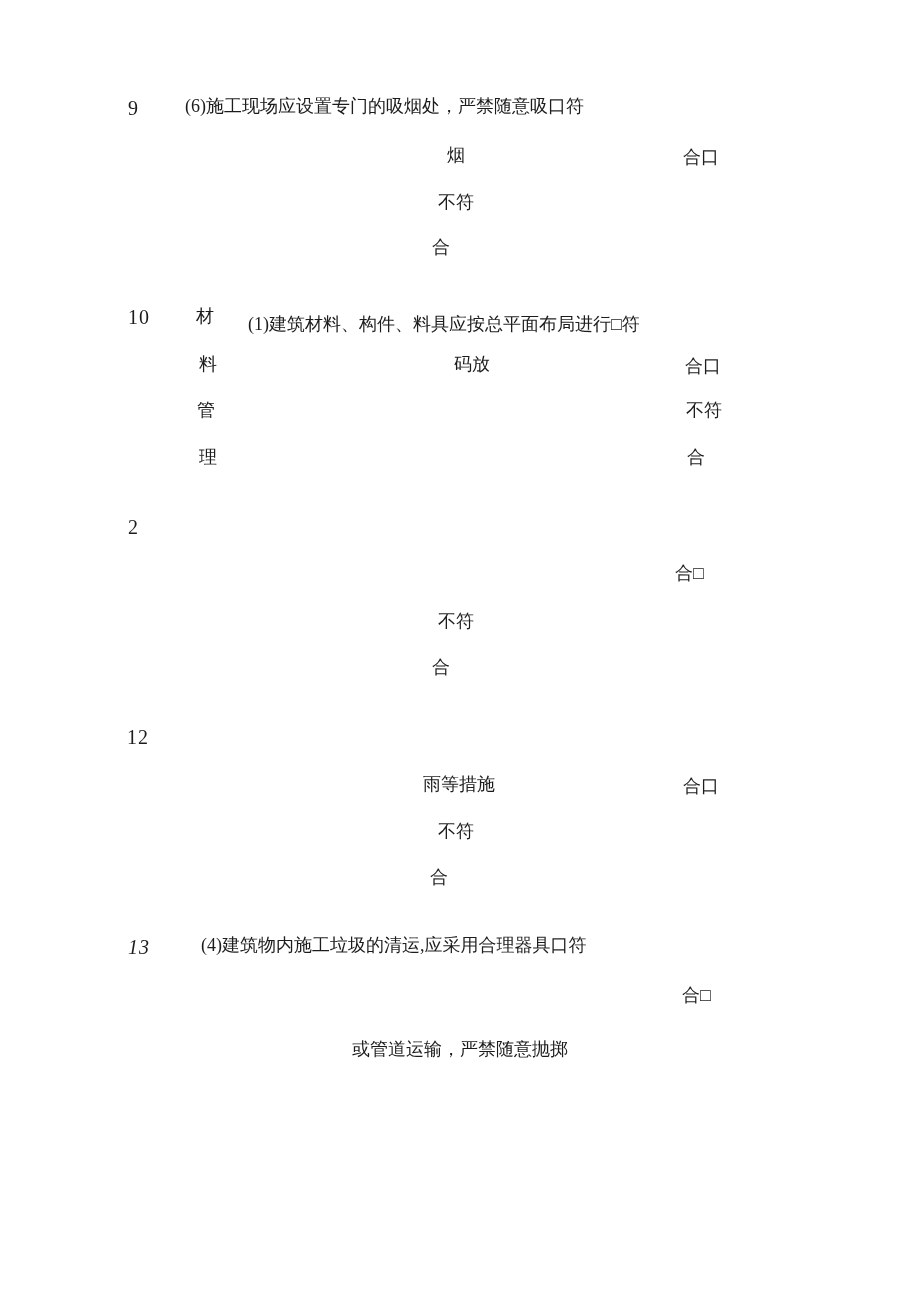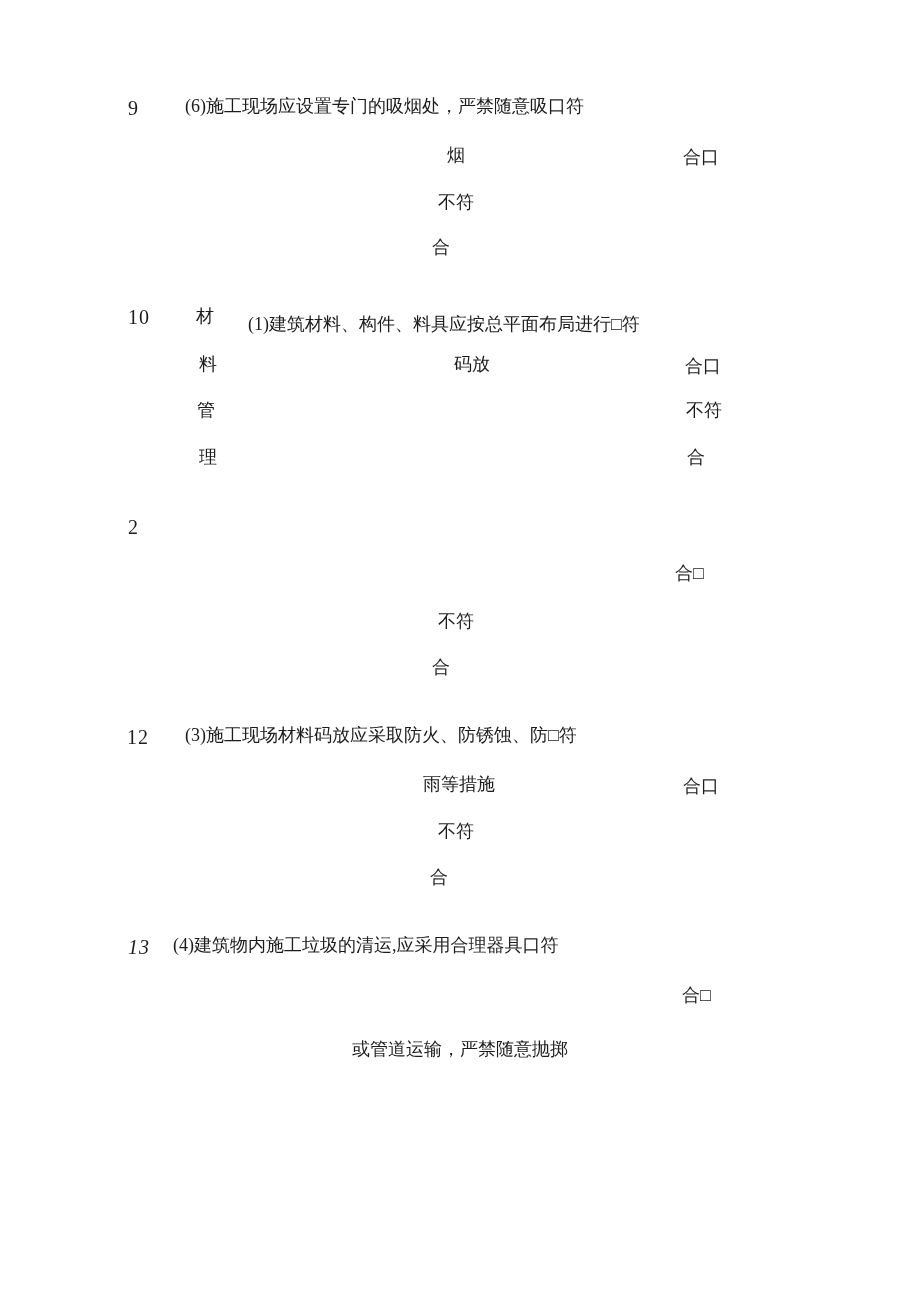--- a/index.html
+++ b/index.html
@@ -45,24 +45,23 @@
   <span class="t" style="left:686px; top:399px;">不符</span>
   <span class="t" style="left:199px; top:446px;">理</span>
   <span class="t" style="left:687px; top:446px;">合</span>
 
   <span class="t num" style="left:128px; top:516px;">2</span>
   <span class="t" style="left:675px; top:562px;">合□</span>
   <span class="t" style="left:438px; top:610px;">不符</span>
   <span class="t" style="left:432px; top:656px;">合</span>
 
   <span class="t num" style="left:127px; top:726px;">12</span>
-  <span class="t" style="left:185px; top:724px;">(3)施工现场材料码放应采取防火、防锈蚀、防□符</span>
   <span class="t" style="left:423px; top:773px;">雨等措施</span>
   <span class="t" style="left:683px; top:775px;">合口</span>
   <span class="t" style="left:438px; top:820px;">不符</span>
   <span class="t" style="left:430px; top:866px;">合</span>
 
   <span class="t num" style="left:128px; top:936px;font-style:italic;">13</span>
-  <span class="t" style="left:173px; top:934px;">(4)建筑物内施工垃圾的清运,应采用合理器具口符</span>
+  <span class="t" style="left:201px; top:934px;">(4)建筑物内施工垃圾的清运,应采用合理器具口符</span>
   <span class="t" style="left:352px; top:1038px;">或管道运输，严禁随意抛掷</span>
   <span class="t" style="left:682px; top:984px;">合□</span>
 
 </div>
 
 </body></html>

